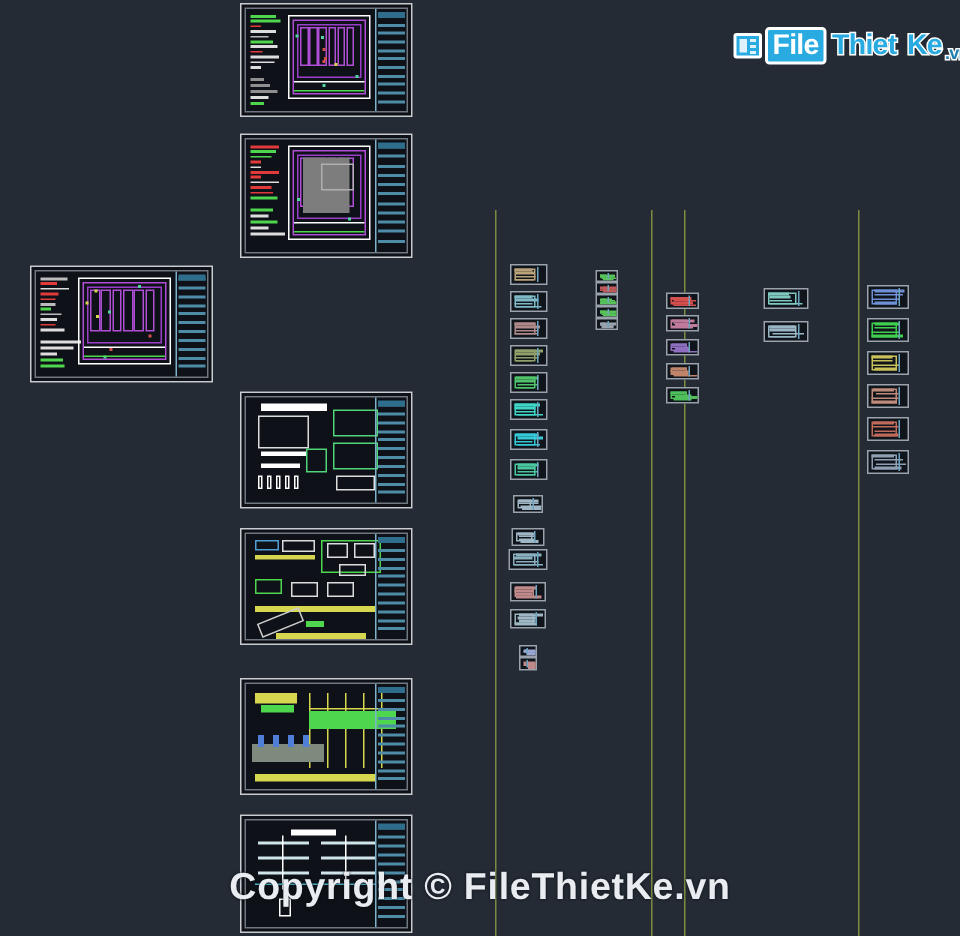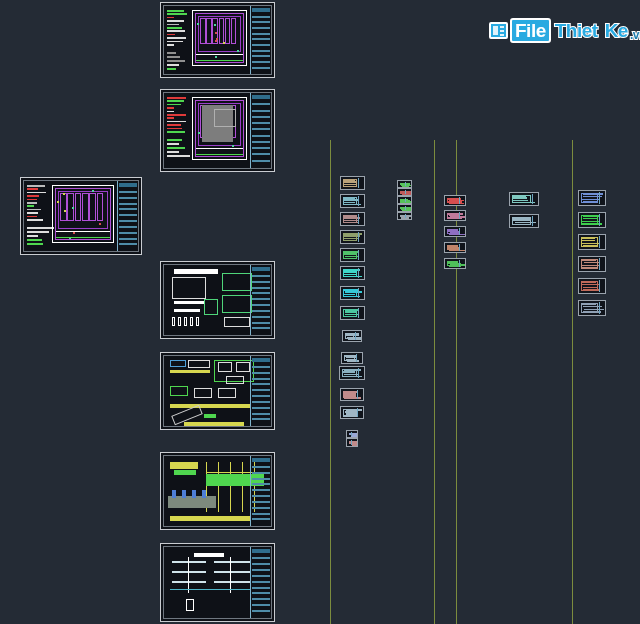--- a/index.html
+++ b/index.html
@@ -616,13 +616,14 @@
     </div>
 
   <div class="logo" style="left:489px;top:18px;">
     <span class="ic"></span>
     <span class="w1">File</span>
     <span class="w2">Thiet</span>
     <span class="w3">Ke</span>
     <span class="w4">.vn</span>
   </div>
 
+  <div class="copyright" style="top:577px;">Copyright © FileThietKe.vn</div>
 </div>
 
 </body></html>

